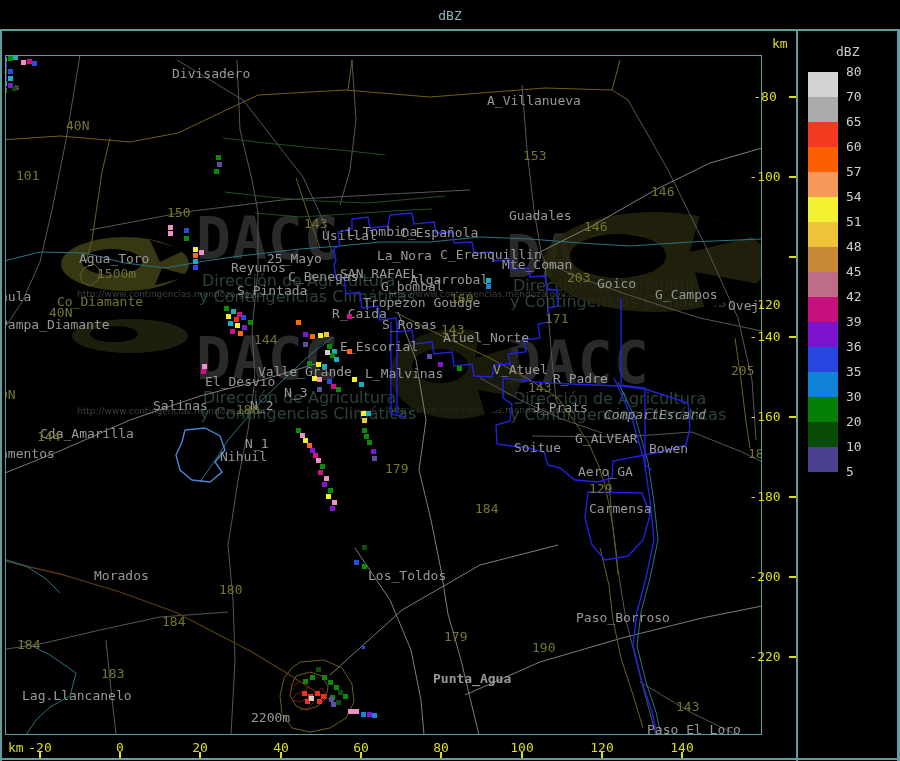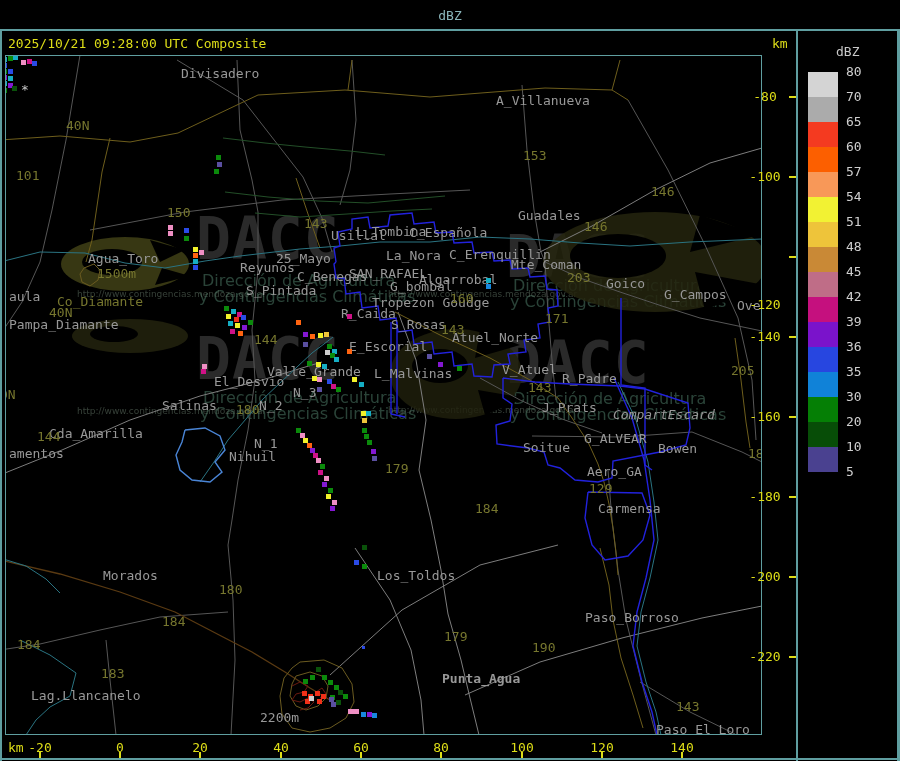--- a/index.html
+++ b/index.html
@@ -8,21 +8,21 @@
   .frame{position:absolute;background:#5f9ea0;}
   .toptitle{position:absolute;top:8px;left:0;width:900px;text-align:center;
             font:13px "DejaVu Sans Mono",monospace;color:#8ab6bb;}
   .hdr{position:absolute;top:36px;left:8px;font:13px "DejaVu Sans Mono",monospace;color:#dede18;}
   .kmright{position:absolute;top:36px;left:772px;font:13px "DejaVu Sans Mono",monospace;color:#dede18;}
   #map-border{position:absolute;left:5px;top:55px;width:757px;height:680px;
               border:1px solid #5f9ea0;box-sizing:border-box;pointer-events:none;z-index:5;}
   #map-content{position:absolute;left:5px;top:55px;width:757px;height:680px;overflow:hidden;background:#000;}
   #map-svg{position:absolute;left:0;top:0;z-index:1;}
   .mlab{position:absolute;font:13px "DejaVu Sans Mono",monospace;white-space:pre;z-index:3;}
-  .place{color:#989898;margin-left:9px;}
+  .place{color:#989898;}
   .route{color:#76762e;}
   .px{position:absolute;z-index:4;}
   .wm-brand{position:absolute;font:bold 58px "DejaVu Sans Mono",monospace;
             color:rgba(105,105,105,.40);letter-spacing:1px;z-index:0;line-height:1;}
   .wm-line{position:absolute;font:16px "DejaVu Sans",sans-serif;color:rgba(70,112,94,.60);z-index:0;white-space:pre;}
   .wm-url{position:absolute;font:9px "DejaVu Sans",sans-serif;color:rgba(98,116,102,.55);z-index:0;white-space:pre;}
   .leg-swatch{position:absolute;left:808px;width:30px;}
   .leg-label{position:absolute;left:846px;width:40px;font:13px "DejaVu Sans Mono",monospace;color:#cfcfcf;}
   .leg-title{position:absolute;left:836px;top:44px;font:13px "DejaVu Sans Mono",monospace;color:#c8c8c8;}
   .ax-b-label{position:absolute;top:740px;width:36px;text-align:center;
@@ -38,21 +38,20 @@
 
 <div id="stage">
 
   <div class="toptitle">dBZ</div>
   <div class="frame" style="left:0;top:29px;width:900px;height:2px;"></div>
   <div class="frame" style="left:0;top:29px;width:2px;height:732px;"></div>
   <div class="frame" style="left:897px;top:29px;width:3px;height:732px;"></div>
   <div class="frame" style="left:0;top:758px;width:900px;height:2px;"></div>
   <div class="frame" style="left:796px;top:29px;width:2px;height:732px;"></div>
 
-  <div class="hdr">2025/10/21 09:28:00 UTC Composite</div>
   <div class="kmright">km</div>
   <div class="kmbottom">km</div>
   <div class="leg-title">dBZ</div>
 
   <div id="map-content">
     <svg id="map-svg" width="757" height="680" viewBox="5 55 757 680" xmlns="http://www.w3.org/2000/svg">
       <g>
         <ellipse cx="125" cy="264" rx="64" ry="27" fill="#3d3d15" opacity="0.9"></ellipse>
         <ellipse cx="112" cy="262" rx="30" ry="13" fill="#000"></ellipse>
         <path d="M150,240 L185,250 L160,262 Z" fill="#000"></path>

